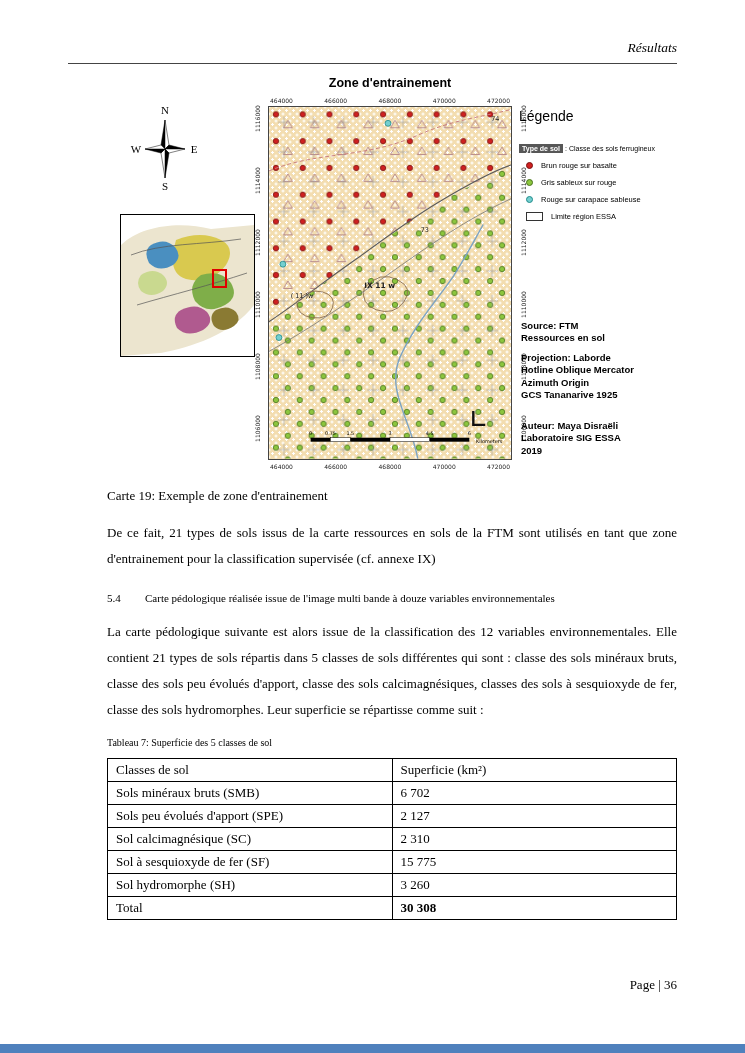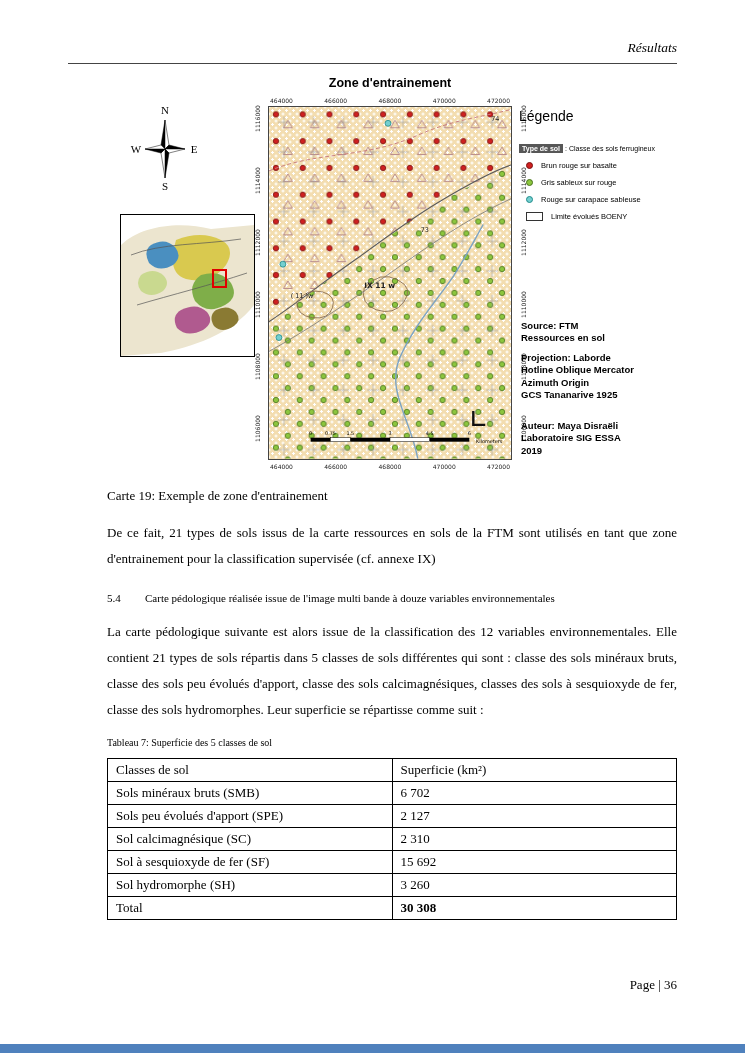--- a/index.html
+++ b/index.html
@@ -203,21 +203,21 @@
         <div class="legend-item">
           <span class="sw sw-green"></span>
           <span>Gris sableux sur rouge</span>
         </div>
         <div class="legend-item">
           <span class="sw sw-cyan"></span>
           <span>Rouge sur carapace sableuse</span>
         </div>
         <div class="legend-item">
           <span class="sw-box"></span>
-          <span>Limite évolués BOENY</span>
+          <span>Limite région ESSA</span>
         </div>
       </div>
 
       <div class="infos info-src">Source: FTM
 Ressources en sol</div>
       <div class="infos info-proj">Projection:  Laborde
 Hotline Oblique Mercator
 Azimuth Origin
 GCS Tananarive 1925</div>
       <div class="infos info-auth">Auteur: Maya Disraëli
@@ -251,21 +251,21 @@
         <tr>
           <td>Sols peu évolués d'apport (SPE)</td>
           <td class="num">2 127</td>
         </tr>
         <tr>
           <td>Sol calcimagnésique (SC)</td>
           <td class="num">2 310</td>
         </tr>
         <tr>
           <td>Sol à sesquioxyde de fer (SF)</td>
-          <td class="num">15 692</td>
+          <td class="num">15 775</td>
         </tr>
         <tr>
           <td>Sol hydromorphe (SH)</td>
           <td class="num">3 260</td>
         </tr>
         <tr>
           <td>Total</td>
           <td class="num bold">30 308</td>
         </tr>
       </tbody>

